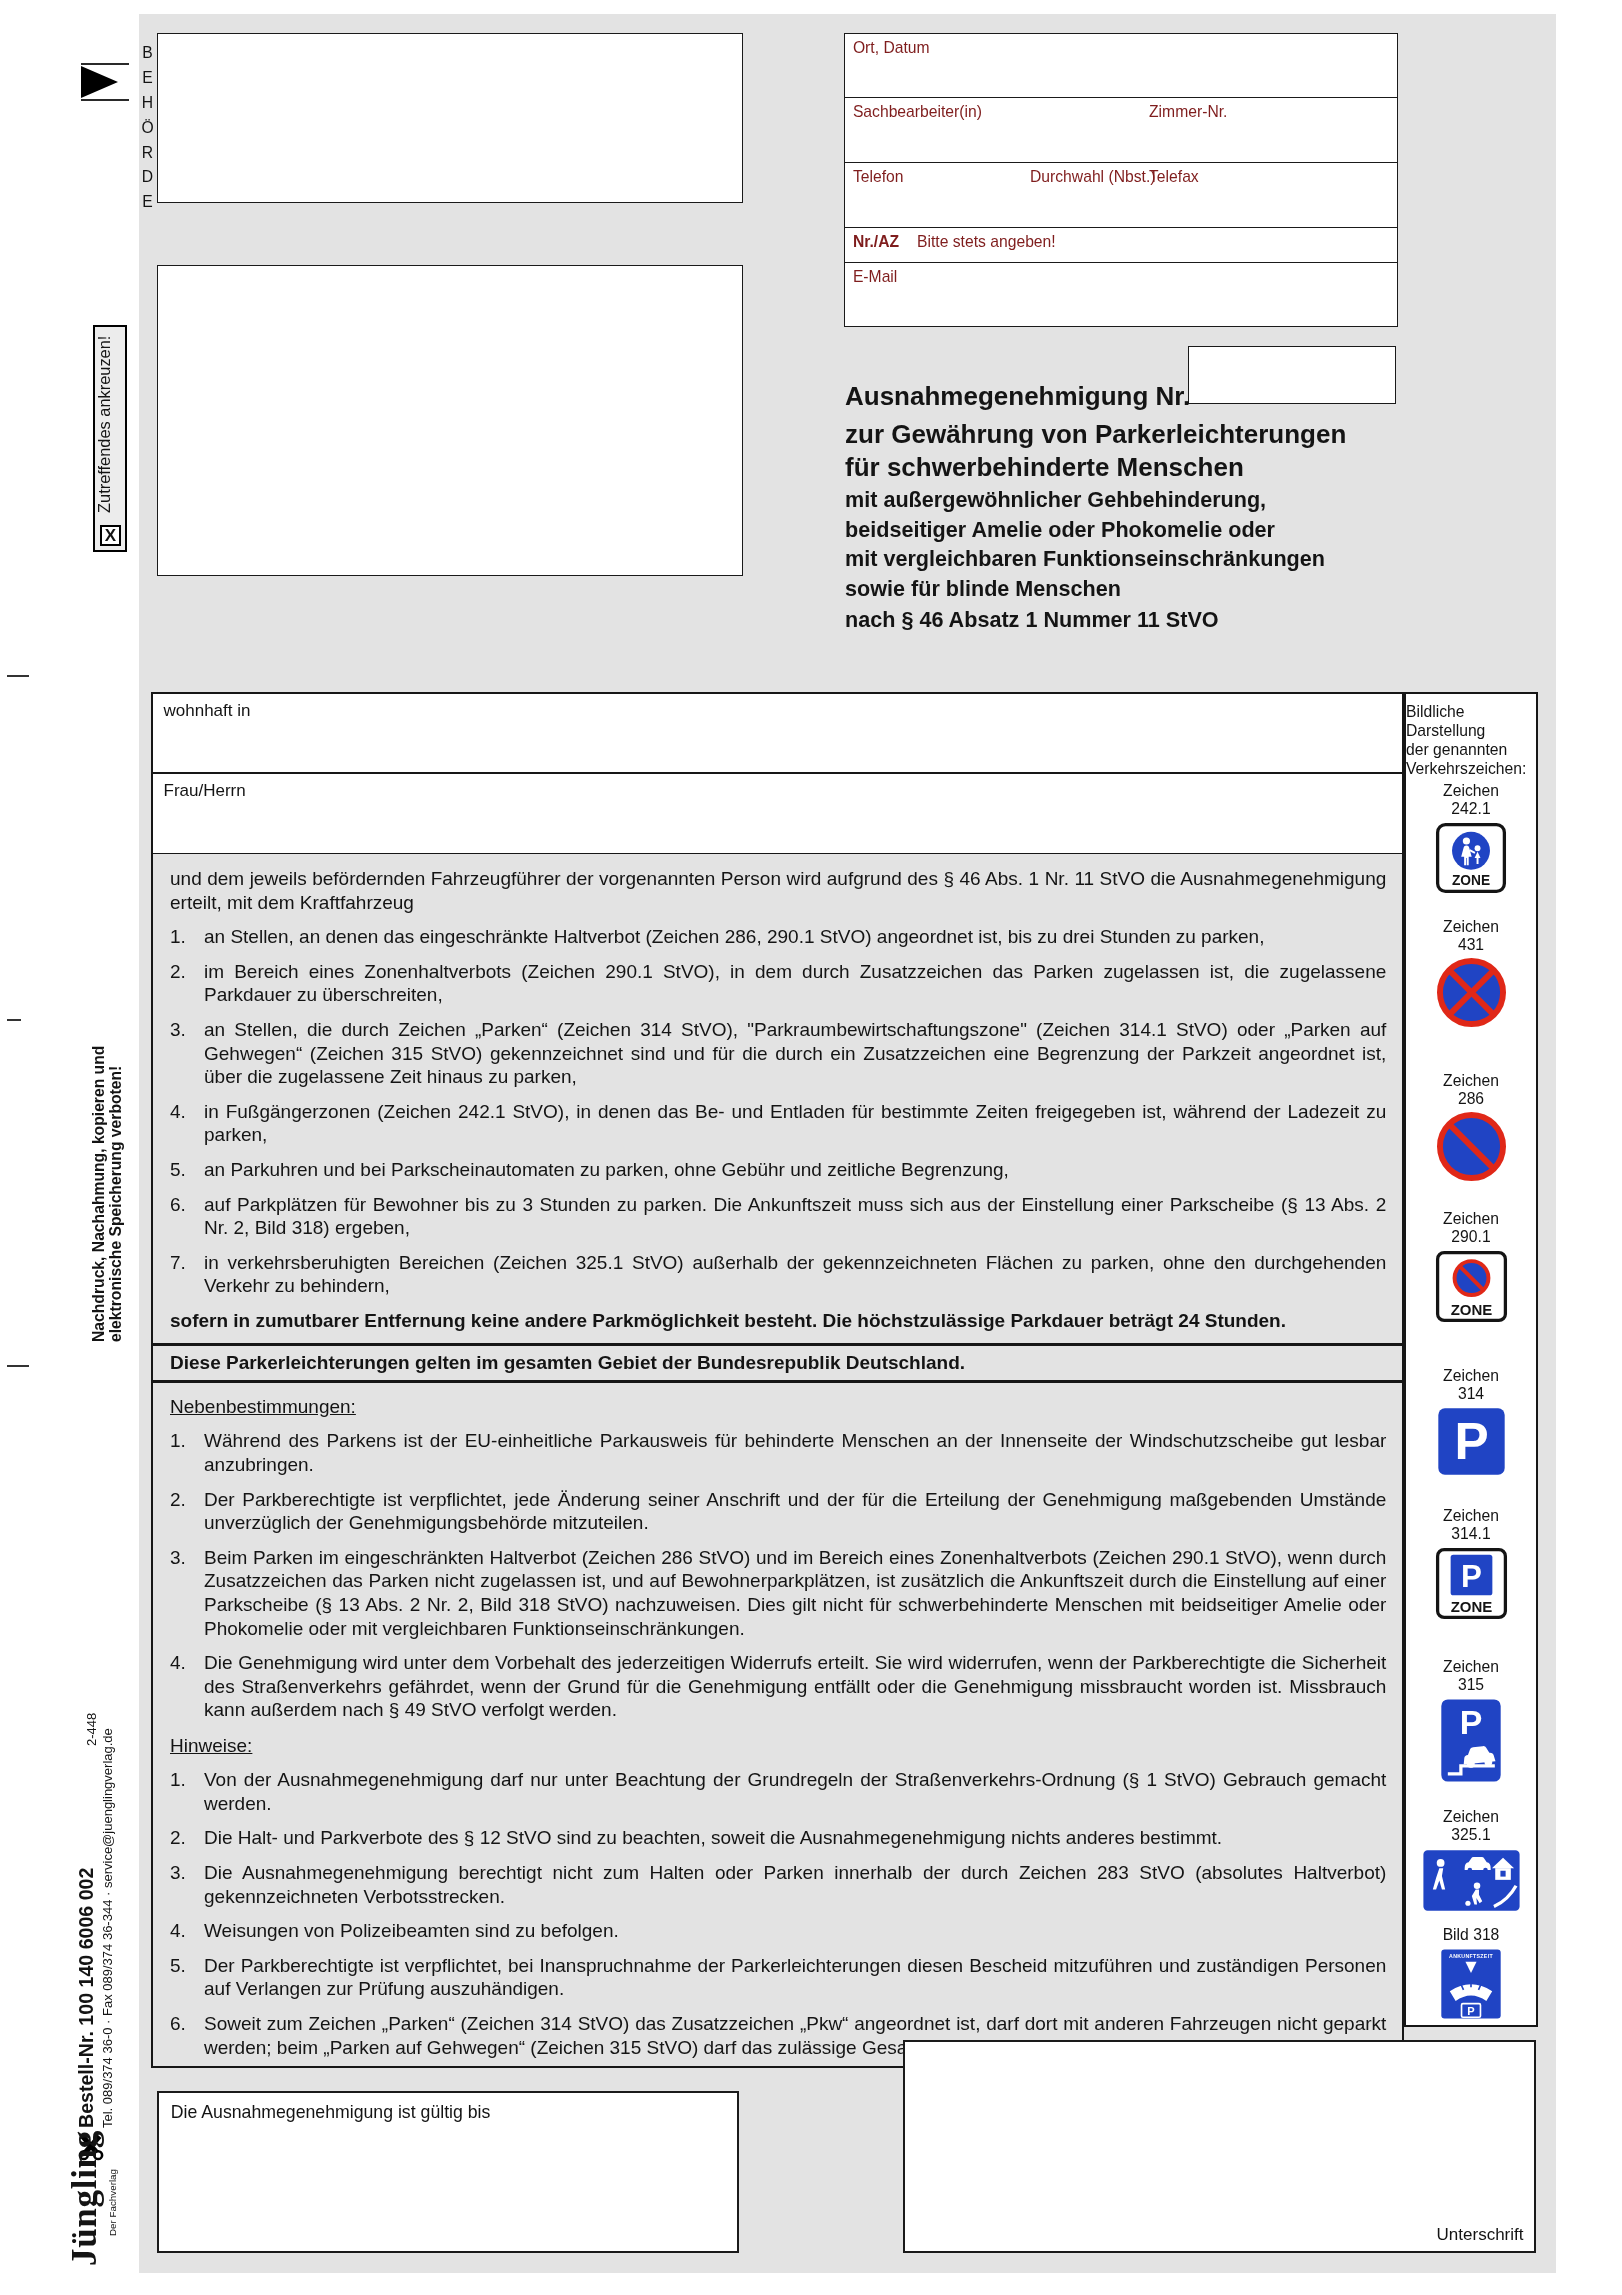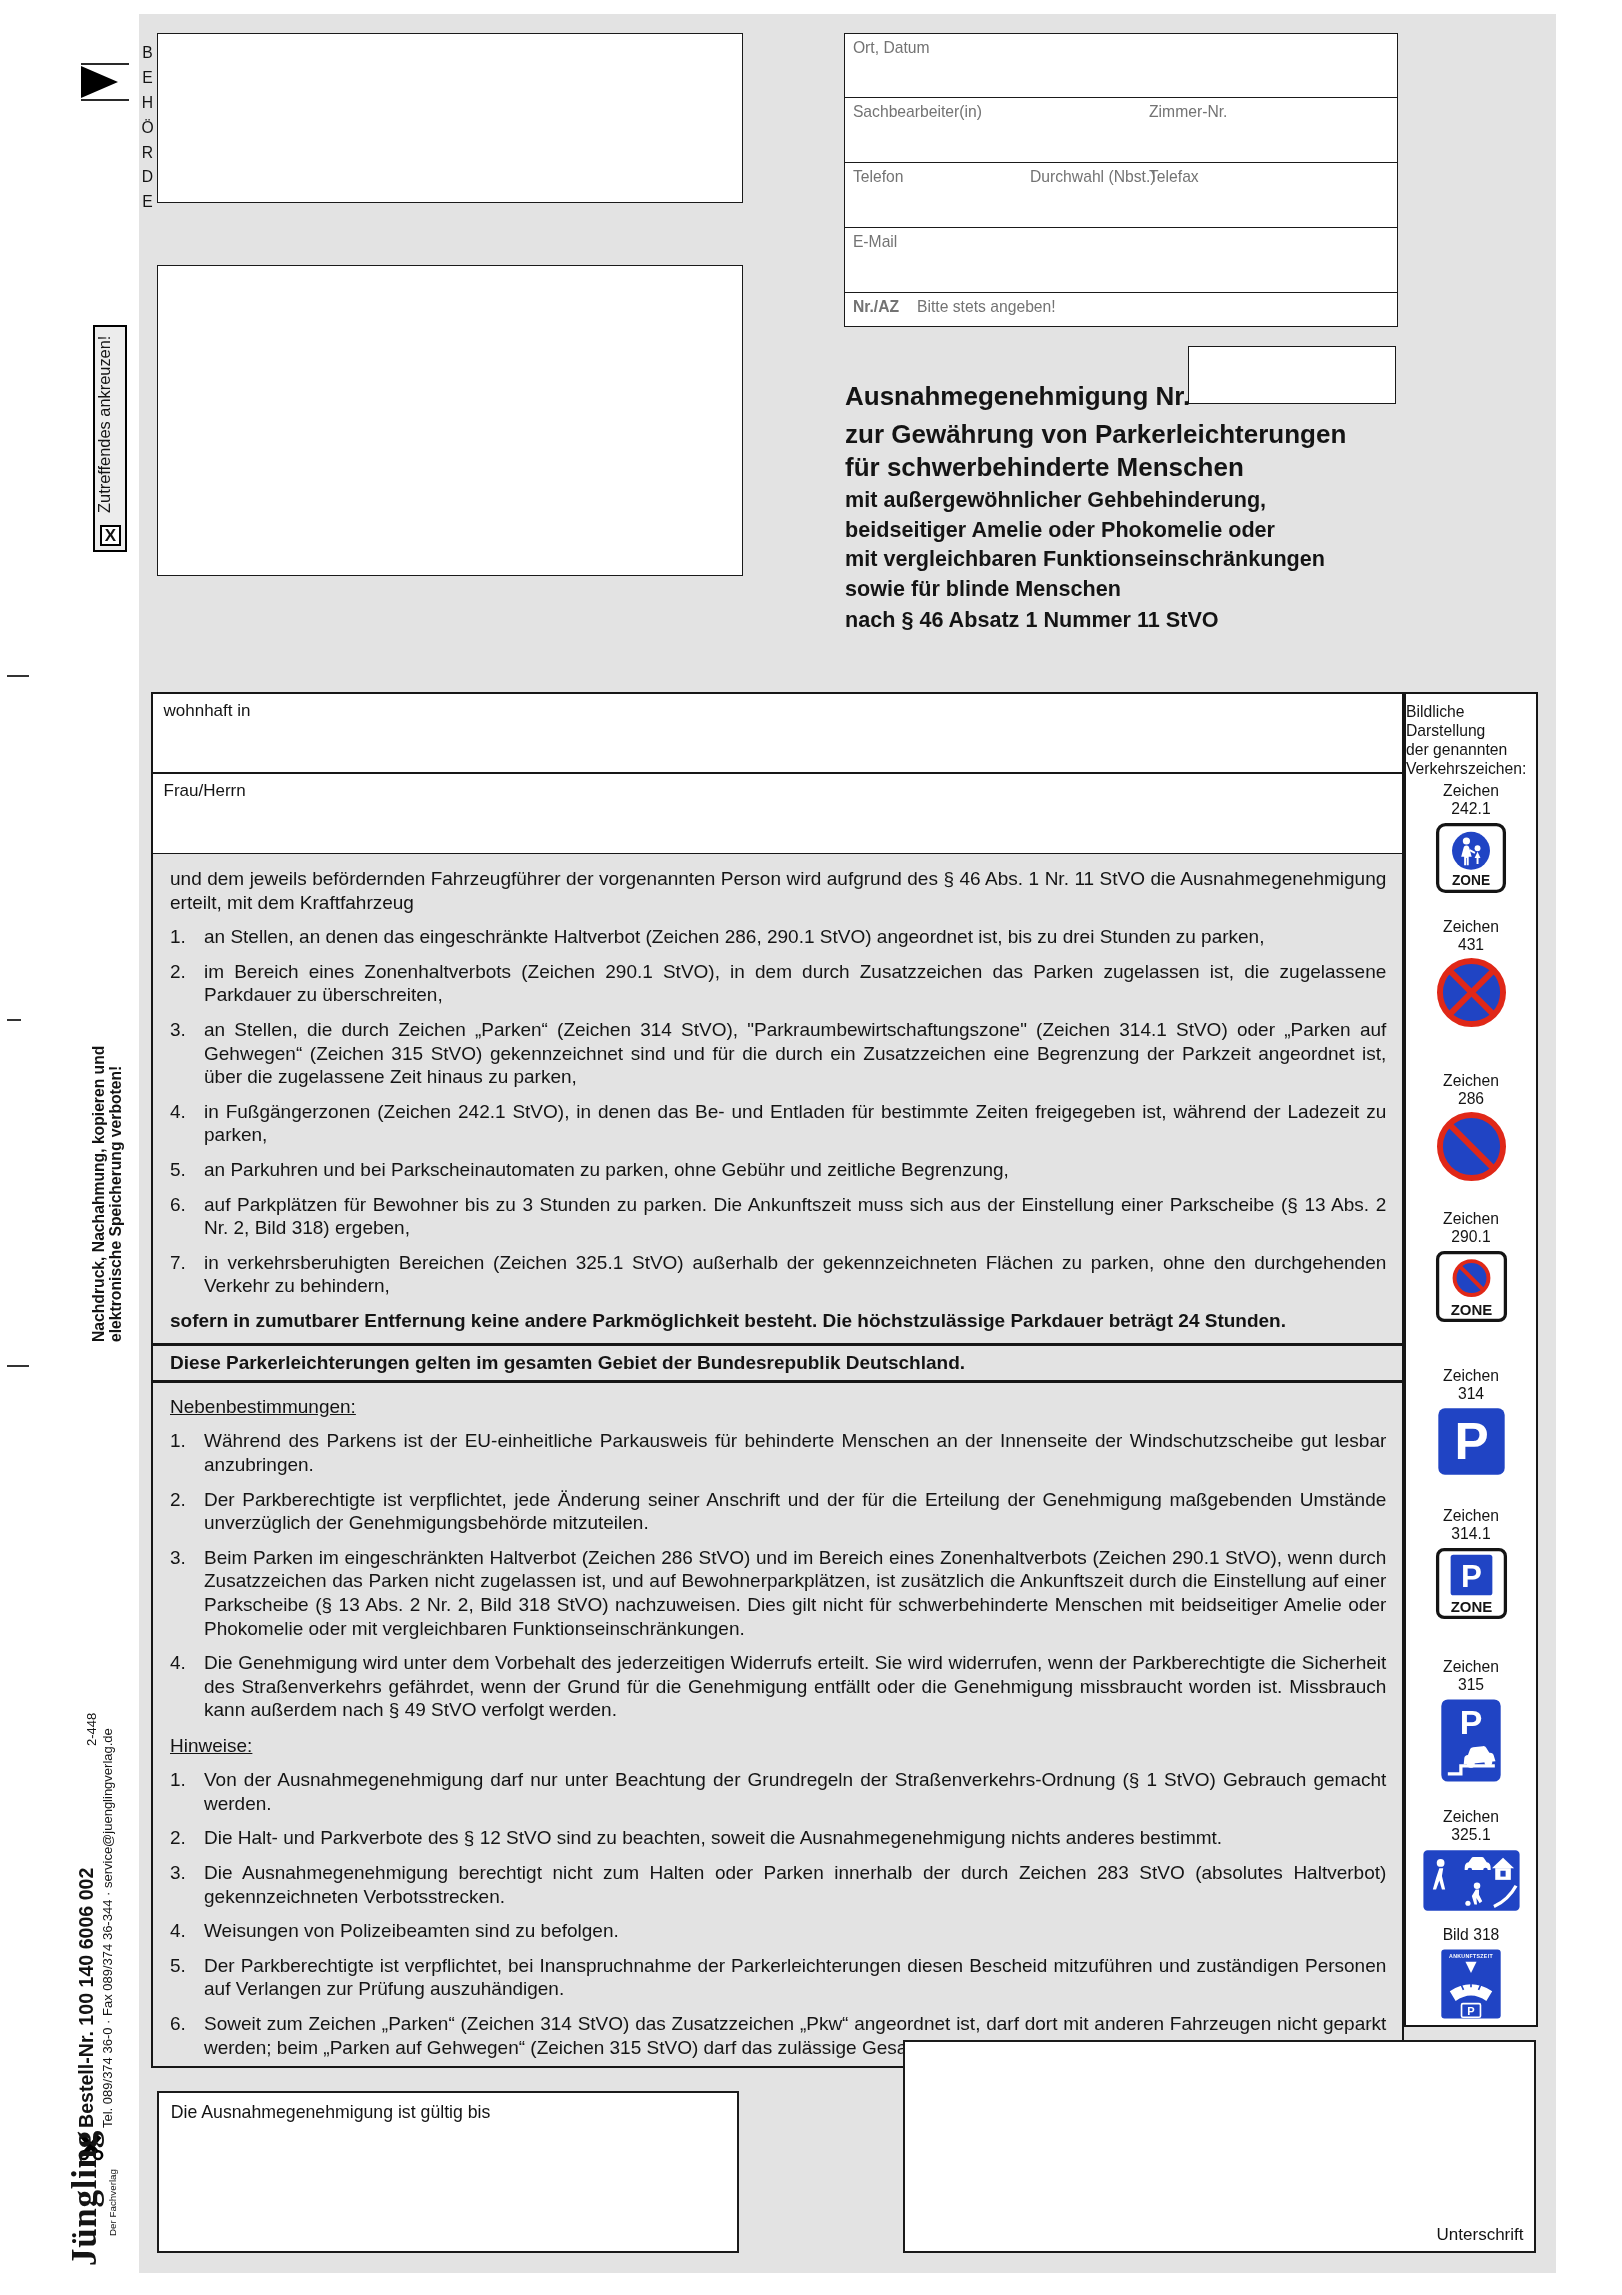--- a/index.html
+++ b/index.html
@@ -3,21 +3,21 @@
 <meta charset="utf-8">
 <style>
   html,body{margin:0;padding:0;}
   body{
     width:1623px;height:2295px;position:relative;background:#ffffff;
     font-family:"Liberation Sans",sans-serif;color:#141414;overflow:hidden;
   }
   .abs{position:absolute;}
   .gray-page{position:absolute;left:139px;top:14.4px;width:1417px;height:2259px;background:#e3e3e3;}
   .whitebox{position:absolute;background:#ffffff;border:1.3px solid #1a1a1a;box-sizing:border-box;}
-  .label{font-size:15.7px;color:#737373;}
+  .label{font-size:15.7px;color:#7f1d1d;}
   
   .vrot{position:absolute;writing-mode:vertical-rl;transform:rotate(180deg);white-space:nowrap;}
   .upright{position:absolute;writing-mode:vertical-rl;text-orientation:upright;}
   
   .fold-arrow{position:absolute;left:81px;top:63px;width:48px;height:38px;border-top:2px solid #2a2a2a;border-bottom:2px solid #2a2a2a;box-sizing:border-box;}
   .fold-arrow .tri{position:absolute;left:0;top:0.7px;width:0;height:0;border-left:37px solid #000;border-top:16.4px solid transparent;border-bottom:16.4px solid transparent;}
   .fold-mark{position:absolute;background:#333;height:2px;}
   
   .check-note{position:absolute;left:93px;top:325px;width:34px;height:227px;border:2px solid #000;background:#ececec;box-sizing:border-box;}
   .check-note .txt{position:absolute;left:0;top:2.6px;width:100%;height:188px;writing-mode:vertical-rl;transform:rotate(180deg);font-size:16.4px;text-align:center;}
@@ -105,26 +105,26 @@
   </div>
   <div class="hrow" style="height:65px;">
     <span class="label">Sachbearbeiter(in)</span>
     <span class="label" style="left:304px;">Zimmer-Nr.</span>
   </div>
   <div class="hrow" style="height:65px;">
     <span class="label">Telefon</span>
     <span class="label" style="left:185px;">Durchwahl (Nbst.)</span>
     <span class="label" style="left:304px;">Telefax</span>
   </div>
-  <div class="hrow" style="height:65px;">
-    <span class="label">E-Mail</span>
-  </div>
   <div class="hrow" style="height:35px;">
     <span class="label" style="font-weight:bold;">Nr./AZ</span>
     <span class="label" style="left:72px;">Bitte stets angeben!</span>
+  </div>
+  <div class="hrow" style="height:65px;">
+    <span class="label">E-Mail</span>
   </div>
 </div>
 
 <div class="whitebox" style="left:1188px;top:346px;width:208px;height:58px;border-width:1.6px;"></div>
 
 <div class="title-line t-big" style="top:381px;">Ausnahmegenehmigung Nr.</div>
 <div class="title-line t-big" style="top:419px;">zur Gewährung von Parkerleichterungen</div>
 <div class="title-line t-big" style="top:452px;">für schwerbehinderte Menschen</div>
 <div class="title-line t-mid" style="top:487px;">mit außergewöhnlicher Gehbehinderung,</div>
 <div class="title-line t-mid" style="top:517px;">beidseitiger Amelie oder Phokomelie oder</div>

